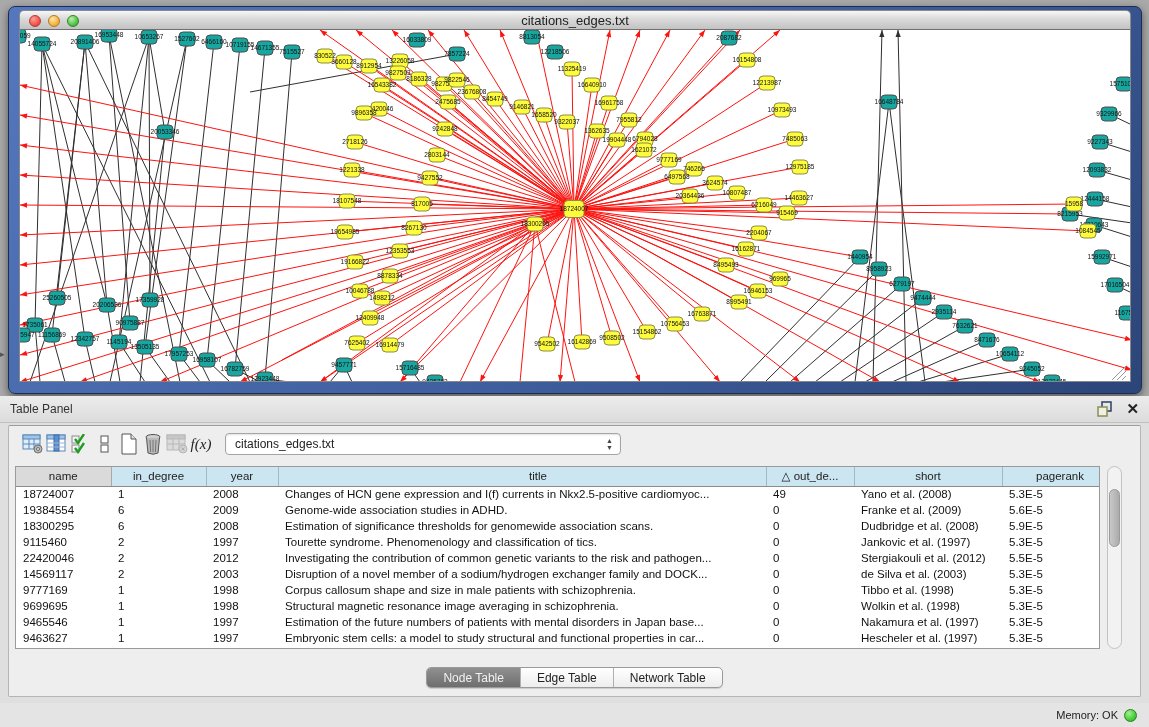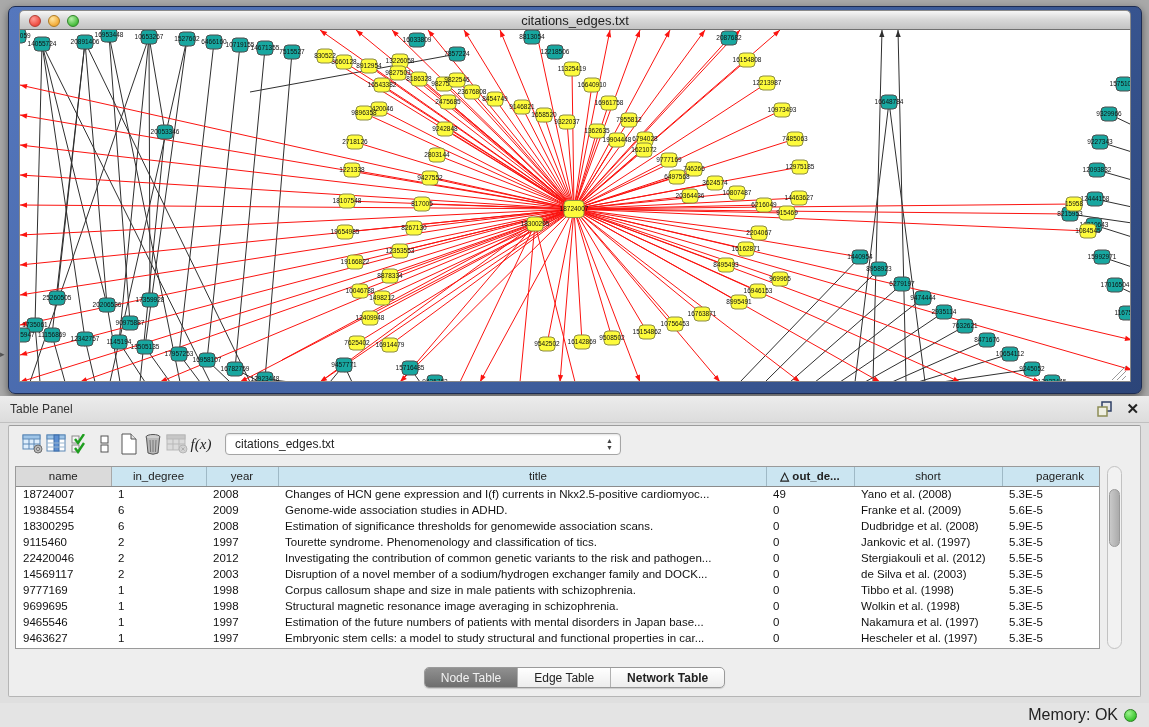--- a/index.html
+++ b/index.html
@@ -58,26 +58,26 @@
   td { height:16px; padding:0 0 0 7px; color:#111; white-space:nowrap; overflow:hidden; border:none; }
   #tp-vscroll { position:absolute; right:18px; top:40px; width:15px; height:183px;
     background:#f2f2f2; border:1px solid #c2c2c2; border-radius:8px; }
   #tp-vthumb { position:absolute; left:1px; top:22px; width:11px; height:58px;
     background:linear-gradient(90deg,#c9c9c9,#ababab); border-radius:6px; border:1px solid #999; }
 
   #tp-tabs { position:absolute; left:0; right:0; top:236px; height:30px; display:flex; justify-content:center; }
   .seg { display:flex; height:21px; margin-top:5px; border:1px solid #9a9a9a; border-radius:5px; overflow:hidden;
     background:linear-gradient(#ffffff,#ededed); box-shadow:0 1px 1px rgba(0,0,0,.15); }
   .seg-btn { padding:0 16px; font-size:12px; color:#222; display:flex; align-items:center; border-right:1px solid #b0b0b0; }
-  .seg-btn:last-child { border-right:none;font-weight:bold; }
+  .seg-btn:last-child { border-right:none; }
   .seg-btn.active { background:linear-gradient(#909090,#6e6e6e); color:#f2f2f2; }
 
   #status-bar { position:absolute; left:0; right:0; bottom:0; height:24px; display:flex;
     align-items:center; justify-content:flex-end; padding-right:12px; gap:6px; background:#e4e4e4; }
-  #memory-label { font-size:16px; color:#222; }
+  #memory-label { font-size:11px; color:#222; }
   #memory-dot { width:13px; height:13px; border-radius:50%;
     background:radial-gradient(circle at 35% 30%, #9cf38c, #35c32a 75%); border:1px solid #2b7f22; }
 </style>
 </head>
 <body>
 
 <div id="app">
 
   <div id="desktop">
     <div id="left-grip">▸</div>
@@ -797,21 +797,21 @@
       </div>
 
       <div id="tp-table-wrap">
         <table>
           <thead>
               <tr id="table-head-row">
                 <th class="key-col" style="width: 95px;">name</th>
                 <th style="width: 95px;">in_degree</th>
                 <th style="width: 72px;">year</th>
                 <th style="width: 488px; padding-left: 32px;">title</th>
-                <th style="width: 88px; font-weight: bold;">△ out_de...</th>
+                <th style="width: 88px;">△ out_de...</th>
                 <th style="width: 148px;">short</th>
                 <th style="width: 116px;">pagerank</th>
               </tr>
             </thead>
           <tbody id="table-body">
               <tr>
                 <td>18724007</td>
                 <td>1</td>
                 <td>2008</td>
                 <td>Changes of HCN gene expression and I(f) currents in Nkx2.5-positive cardiomyoc...</td>

